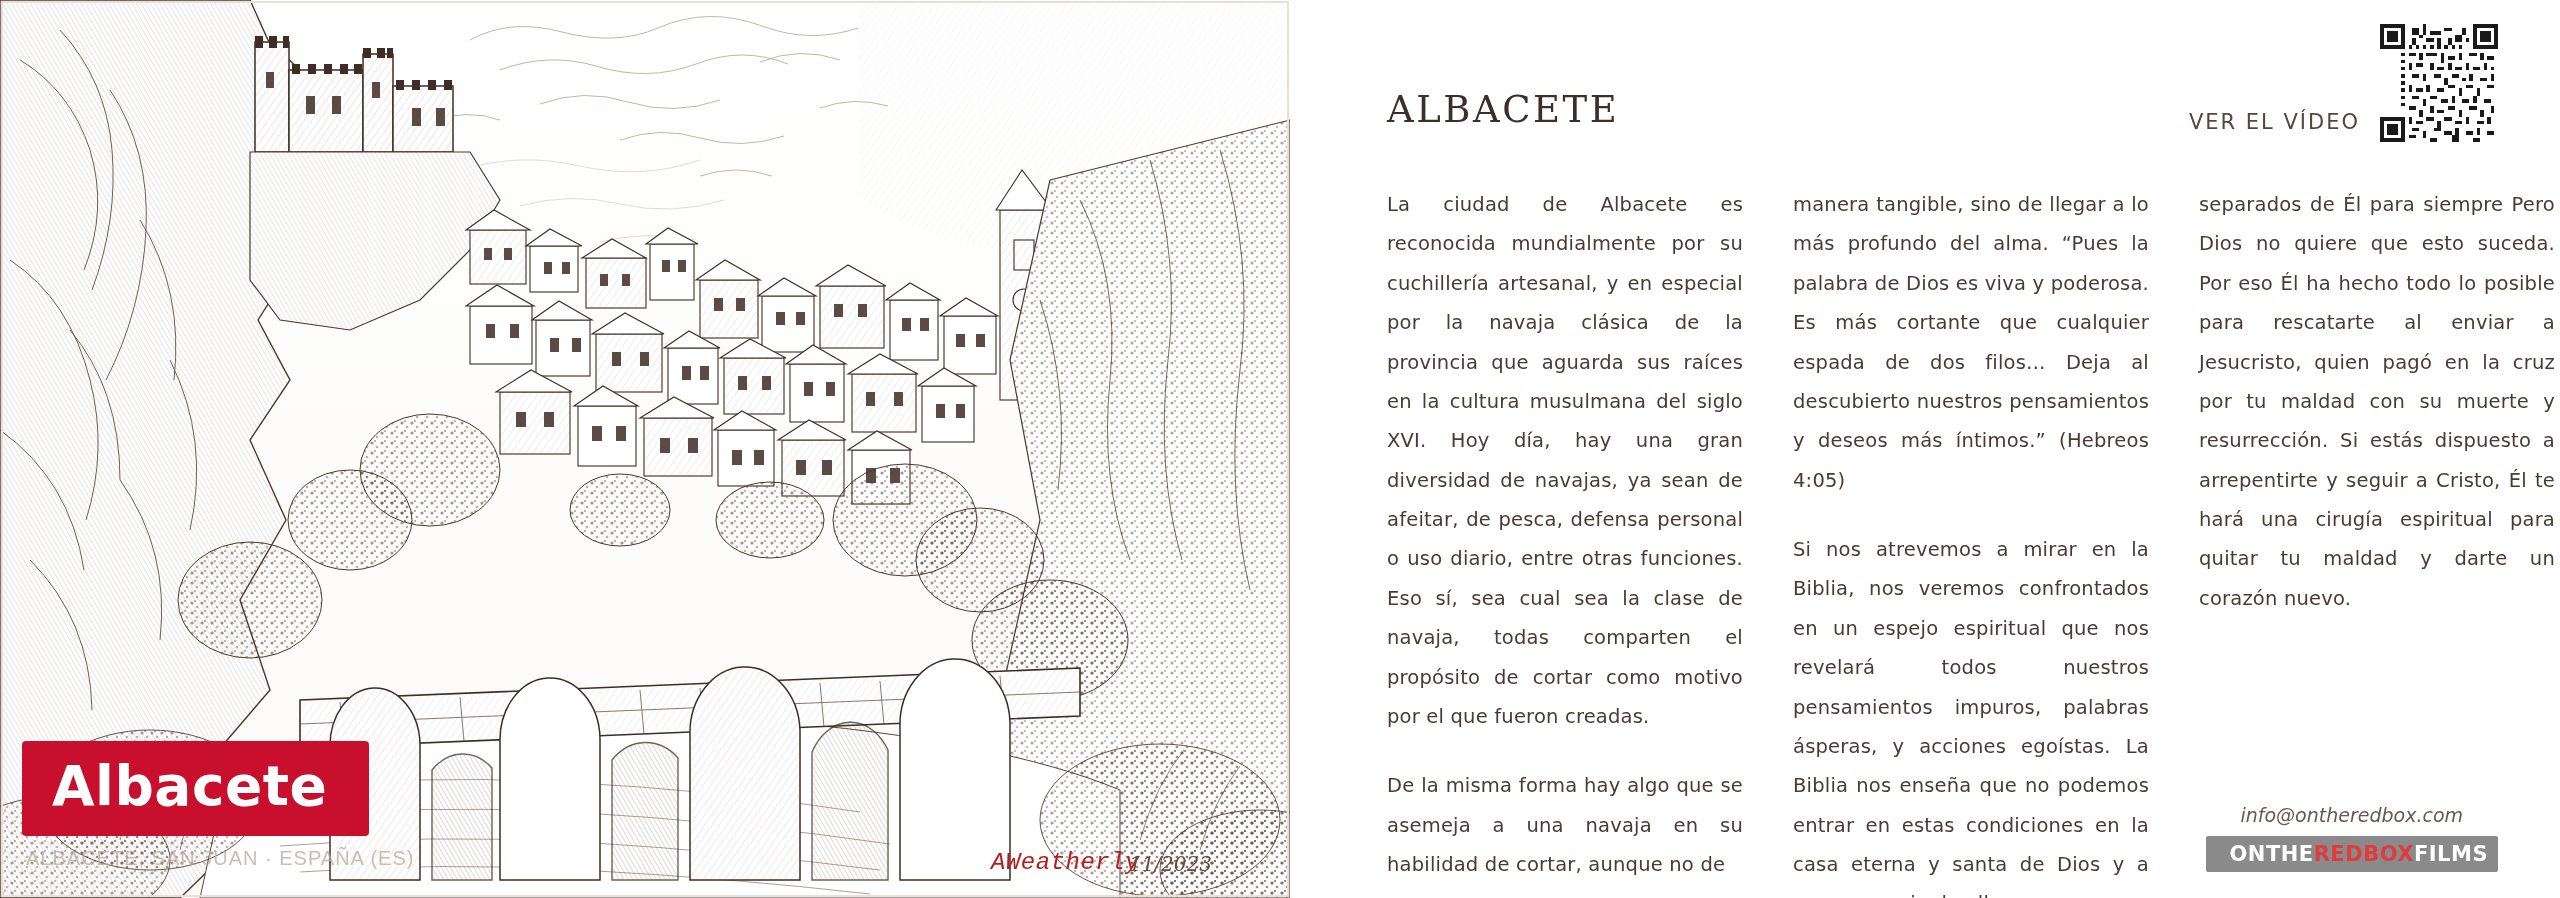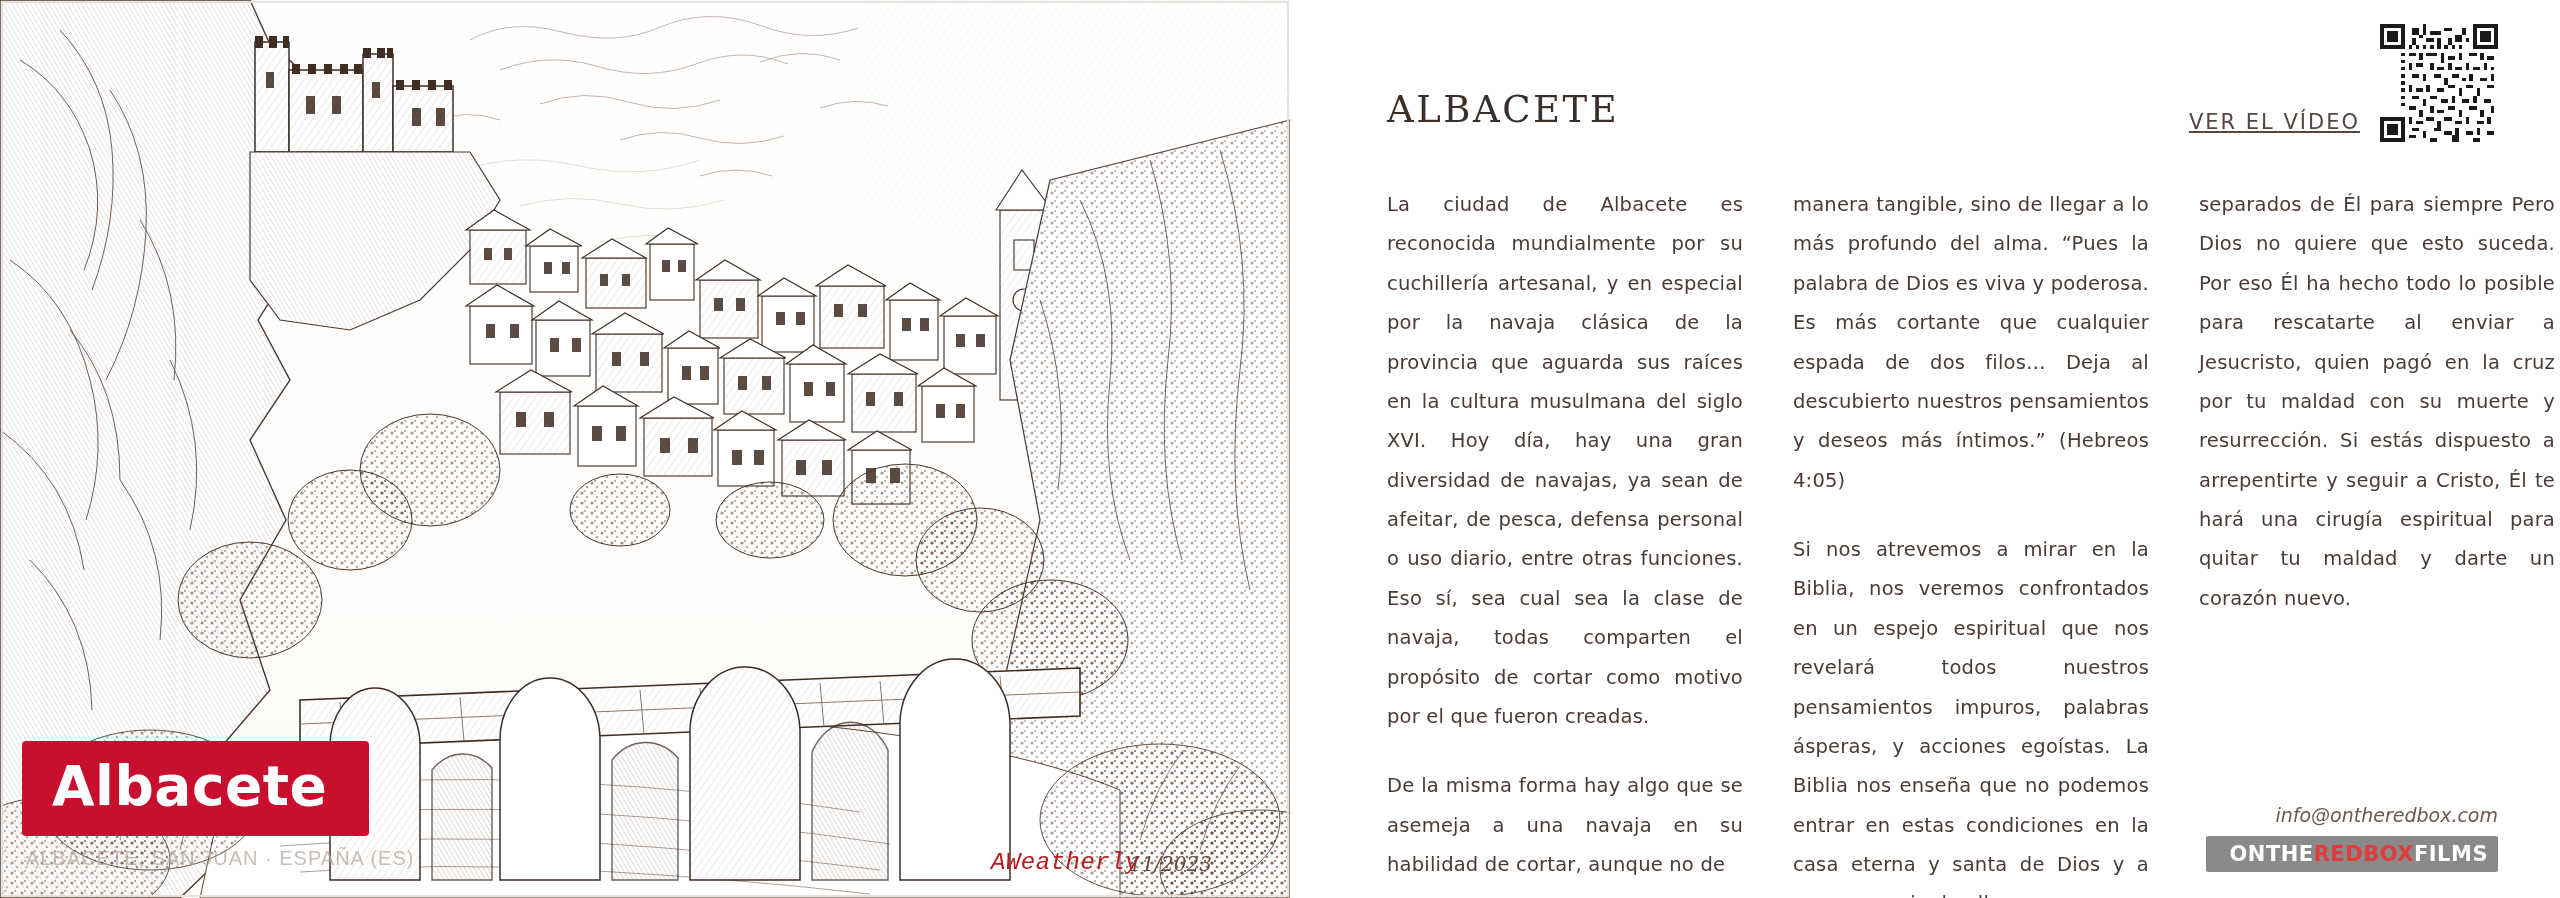--- a/index.html
+++ b/index.html
@@ -108,21 +108,20 @@
 
   .video-label {
     position: absolute;
     right: 200px;
     top: 110px;
     font-family: "DejaVu Sans", sans-serif;
     font-size: 21px;
     letter-spacing: 2px;
     color: #55463f;
     text-transform: uppercase;
-    text-decoration: underline;
   }
   .qr {
     position: absolute;
     right: 62px;
     top: 24px;
     width: 118px;
     height: 118px;
   }
   .qr svg { display:block; width:100%; height:100%; }
 
@@ -148,21 +147,21 @@
     letter-spacing: .2px;
     -webkit-hyphens: none;
     hyphens: none;
   }
   .col p:last-child { margin-bottom: 0; }
 
   .footer-brand {
     position: absolute;
     right: 62px;
     bottom: 26px;
-    text-align: right;
+    text-align: center;
   }
   .email {
     font-family: "DejaVu Sans", sans-serif;
     font-style: italic;
     font-size: 19px;
     color: #6b574d;
     margin-bottom: 10px;
   }
   .logo-bar {
     display: inline-block;

